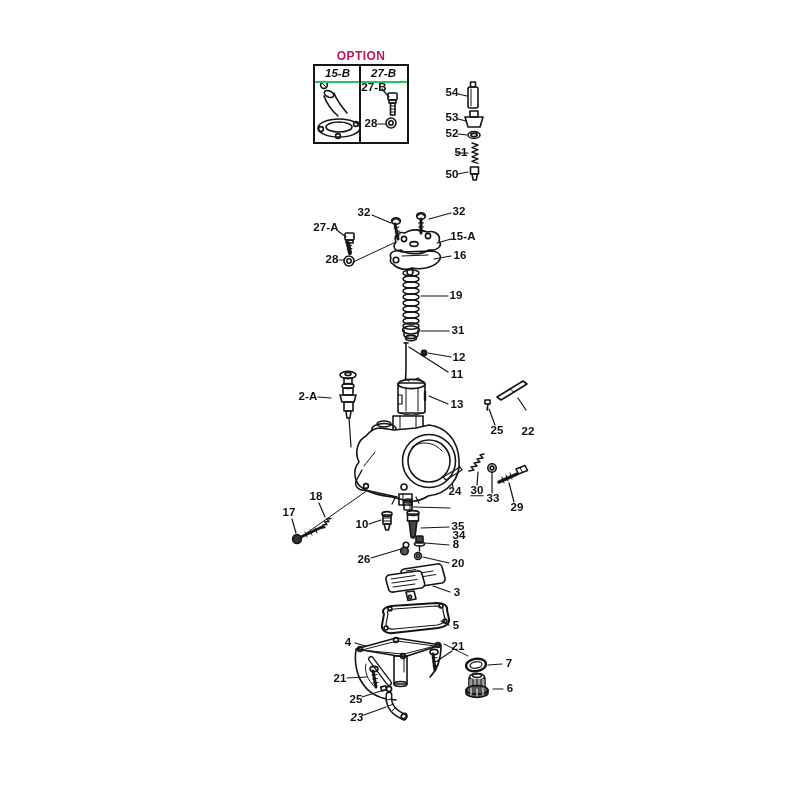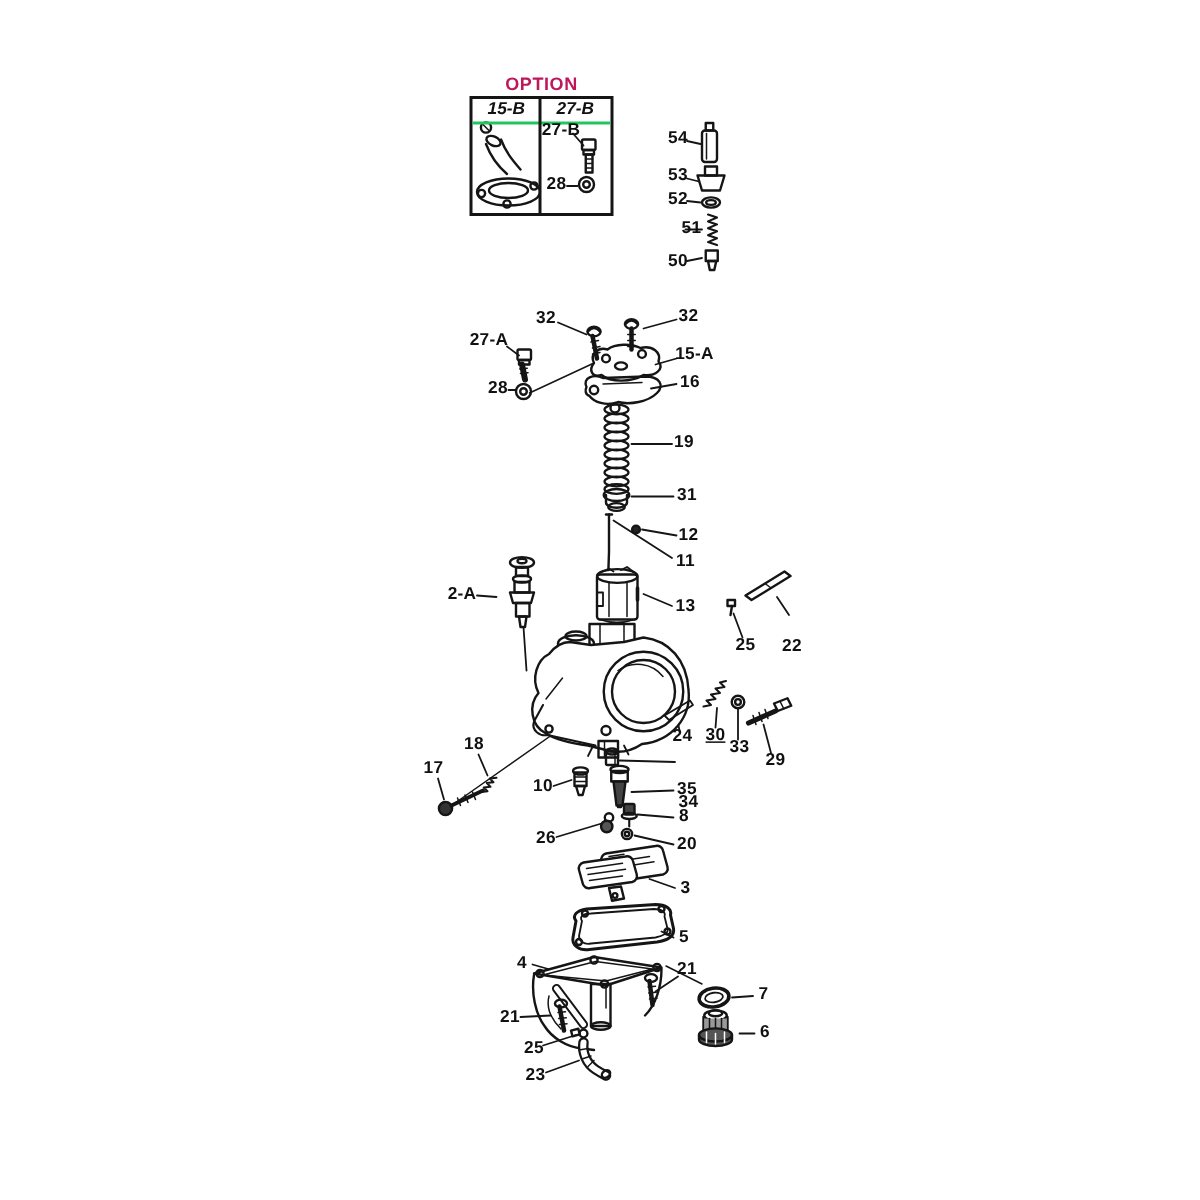--- a/index.html
+++ b/index.html
@@ -417,18 +417,18 @@
       <div class="callout" style="left: 458px; top: 527px;">35</div>
       <div class="callout" style="left: 456px; top: 545px;">8</div>
       <div class="callout" style="left: 364px; top: 560px;">26</div>
       <div class="callout" style="left: 458px; top: 564px;">20</div>
       <div class="callout" style="left: 457px; top: 593px;">3</div>
       <div class="callout" style="left: 456px; top: 626px;">5</div>
       <div class="callout" style="left: 348px; top: 643px;">4</div>
       <div class="callout" style="left: 458px; top: 647px;">21</div>
       <div class="callout" style="left: 340px; top: 679px;">21</div>
       <div class="callout" style="left: 356px; top: 700px;">25</div>
-      <div class="callout" style="left: 357px; top: 718px;">23</div>
+      <div class="callout" style="left: 357px; top: 718px; font-style: italic;">23</div>
       <div class="callout" style="left: 509px; top: 664px;">7</div>
       <div class="callout" style="left: 510px; top: 689px;">6</div>
     </div>
 
 </div>
 
 </body></html>

